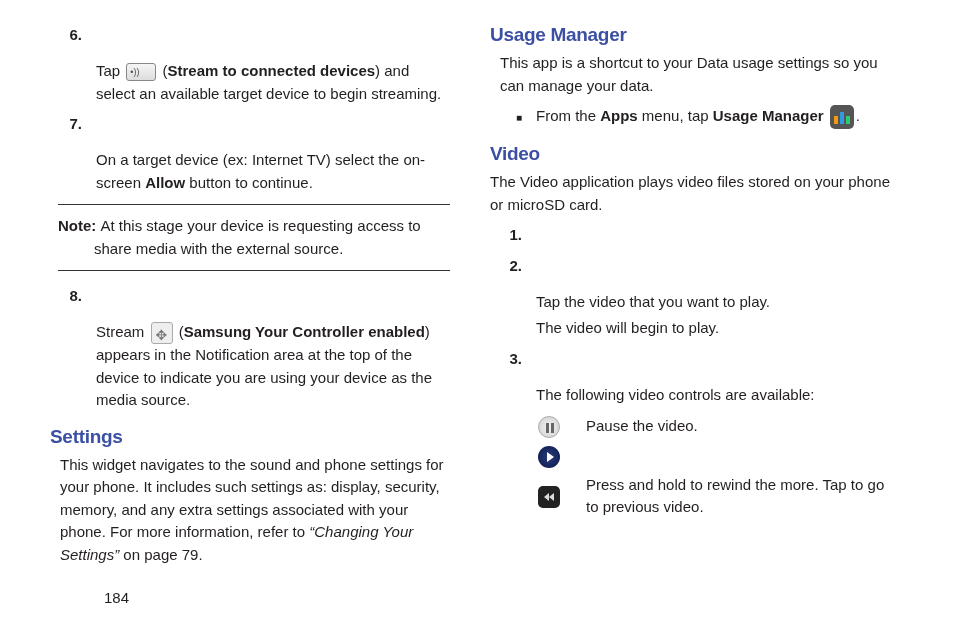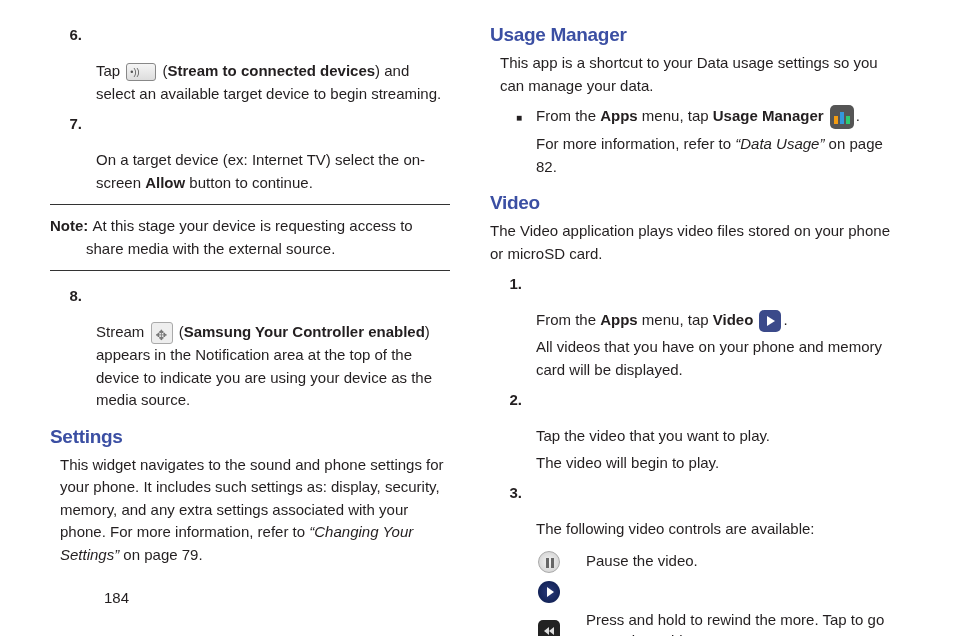--- a/index.html
+++ b/index.html
@@ -51,21 +51,21 @@
     padding-right: 14px;
     font-size: 10px;
     padding-top: 5px;
   }
   .bullet-step .body { flex: 1; }
 
   .note-block {
     border-top: 1px solid #333;
     border-bottom: 1px solid #333;
     padding: 10px 0;
-    margin: 10px 0 14px 0;
+    margin: 10px 0 14px 8px;
     font-size: 15px;
     line-height: 1.5;
   }
   .note-block .note-label { font-weight: bold; }
   .note-body-indent { padding-left: 36px; text-indent: -36px; }
 
   h2 {
     font-family: "Arial Black", Arial, sans-serif;
     font-weight: 900;
     color: #3b4fa3;
@@ -259,36 +259,28 @@
   <div class="col col-right">
 
     <h2 style="margin-top:0">Usage Manager</h2>
     <div class="section-body">This app is a shortcut to your Data usage settings so you can manage your data.</div>
 
     <div class="bullet-step">
       <div class="marker">■</div>
       <div class="body">
         <span>From the </span><span class="bold">Apps</span><span> menu, tap </span><span class="bold">Usage Manager</span>
         <span class="icon icon-usage"><span class="b2"></span><span class="b3"></span></span><span>.</span>
-        <div class="para-extra">
-          <span>For more information, refer to </span><span class="italic">“Data Usage”</span><span>  on page 82.</span>
-        </div>
       </div>
     </div>
 
     <h2>Video</h2>
     <div class="section-body" style="padding-left:0">The Video application plays video files stored on your phone or microSD card.</div>
 
     <div class="step">
       <div class="num">1.</div>
-      <div class="body">
-        <span>From the </span><span class="bold">Apps</span><span> menu, tap </span><span class="bold">Video</span>
-        <span class="icon icon-video"></span><span>.</span>
-        <div class="para-extra">All videos that you have on your phone and memory card will be displayed.</div>
-      </div>
     </div>
 
     <div class="step">
       <div class="num">2.</div>
       <div class="body">
         <span>Tap the video that you want to play.</span>
         <div class="para-extra">The video will begin to play.</div>
       </div>
     </div>
 

